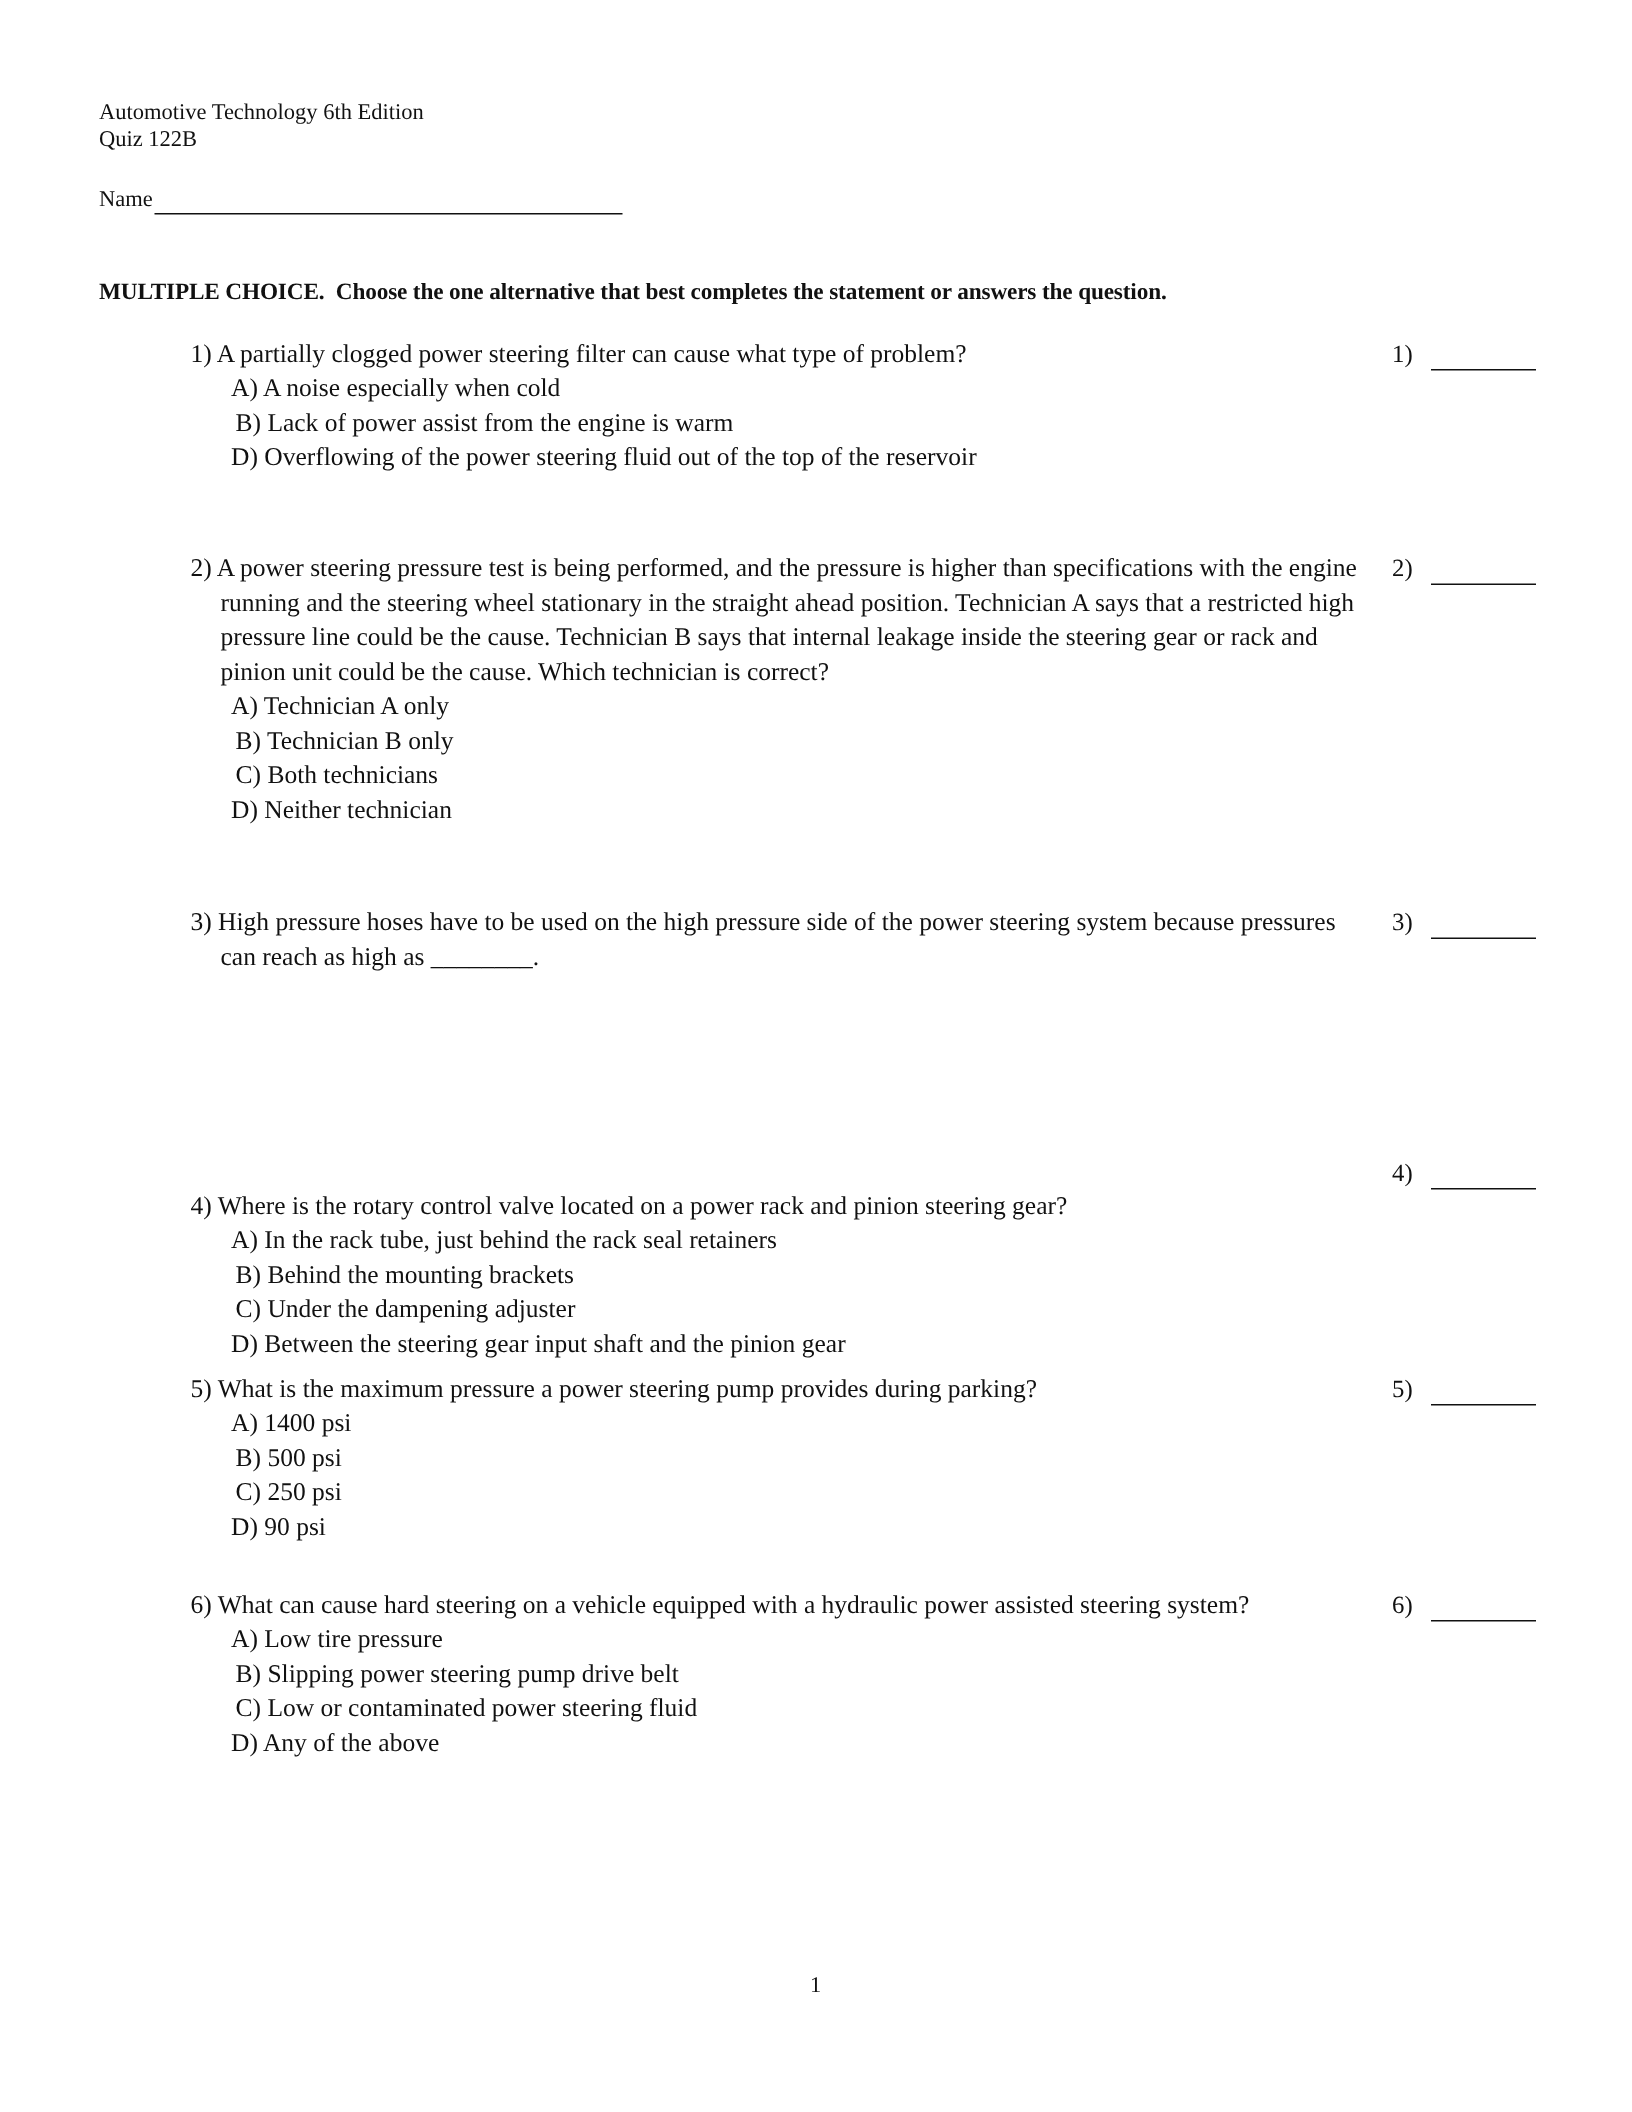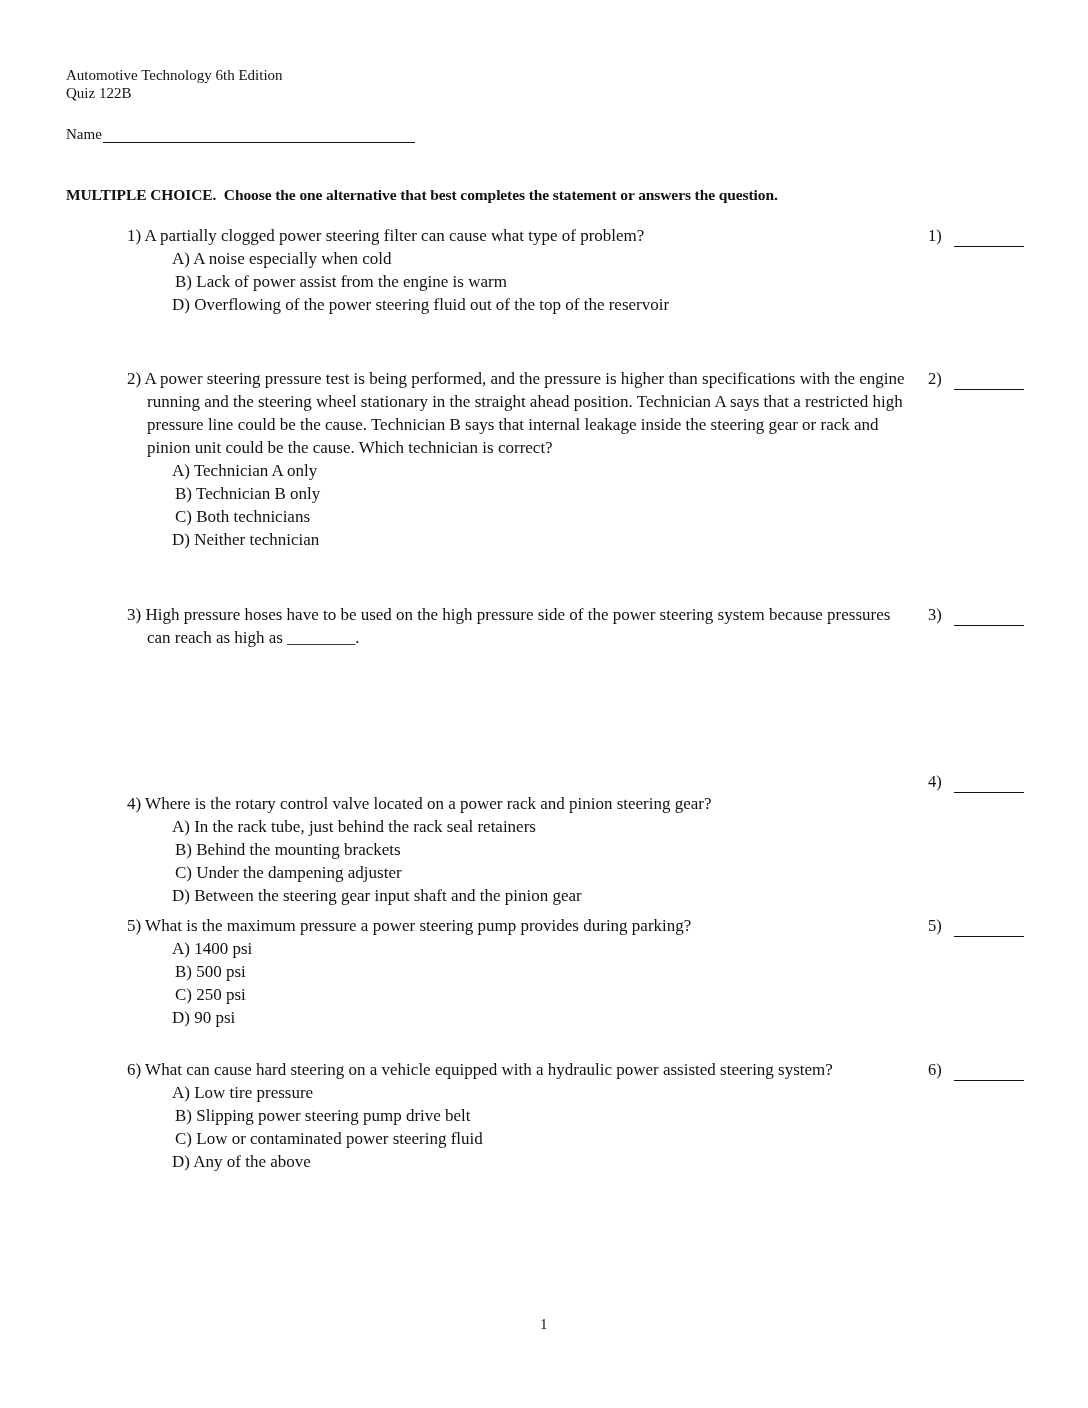--- a/index.html
+++ b/index.html
@@ -1,27 +1,27 @@
 <!DOCTYPE html>
 <html><head>
   <meta charset="utf-8">
   <style>
     html, body { margin: 0; padding: 0; background: #ffffff; }
     body {
       width: 1088px; height: 1408px; position: relative; overflow: hidden;
       font-family: "Liberation Serif", serif; color: #111;
     }
     .header { position: absolute; left: 66px; top: 66px; font-size: 15px; line-height: 18px; }
-    .name-row { position: absolute; left: 66px; top: 125px; font-size: 15px; display: flex; align-items: center; }
+    .name-row { position: absolute; left: 66px; top: 125px; font-size: 15px; display: flex; align-items: flex-start; }
     .name-line { display: inline-block; width: 312px; border-bottom: 1.3px solid #111; height: 17px; margin-left: 1px; }
     .instructions { position: absolute; left: 66px; top: 186px; font-size: 15.5px; font-weight: bold; letter-spacing: -0.1px; }
     .instructions .rest { font-weight: bold; }
     .q { position: absolute; left: 127px; width: 780px; font-size: 17px; line-height: 23px; }
     .q .stem { padding-left: 20px; text-indent: -20px; }
-    .q .choices { margin-left: 45px; }
+    .q .choices { margin-left: 27px; }
     .q .choice { height: 23px; white-space: nowrap; }
     .q .choice.ind { padding-left: 3px; }
     .ans { position: absolute; left: 928px; font-size: 16.5px; line-height: 23px; display: flex; align-items: flex-end; }
     .ans .blank { display: inline-block; width: 70px; border-bottom: 1.5px solid #111; height: 17px; margin-left: 12px; }
     .page-num { position: absolute; left: 540px; top: 1316px; font-size: 15px; }
   </style>
 </head>
 <body>
 
 <div class="header">

